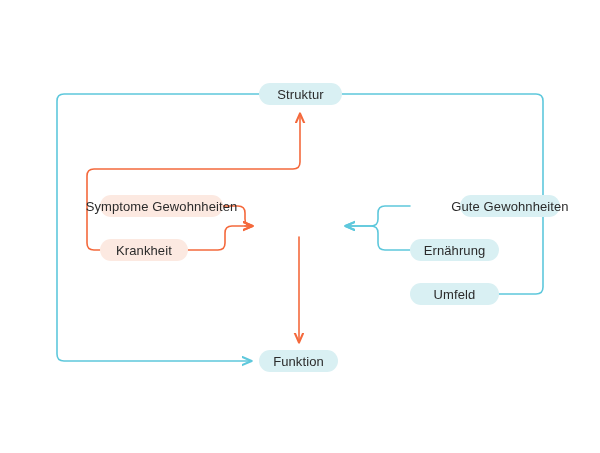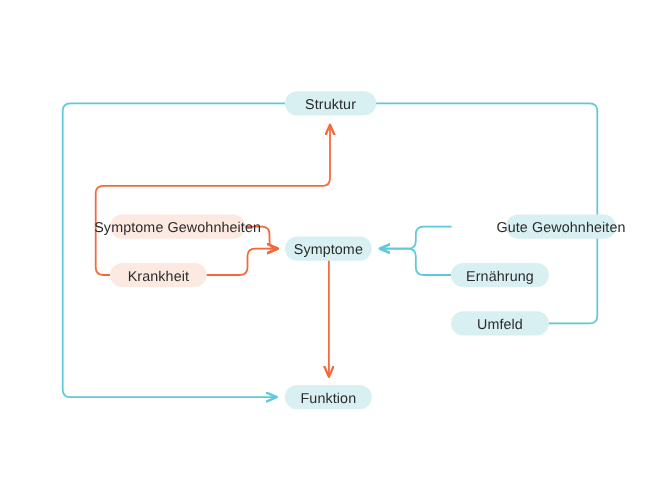--- a/index.html
+++ b/index.html
@@ -83,23 +83,20 @@
   </div>
 
   <div class="node peach" style="left:100px; top:195px; width:123px; height:22px;">
     <span>Symptome Gewohnheiten</span>
   </div>
 
   <div class="node peach" style="left:100px; top:239px; width:88px; height:22px;">
     <span>Krankheit</span>
   </div>
 
-  <div class="node teal" style="left:259px; top:215px; width:79px; height:22px;">
-    <span>Symptome</span>
-  </div>
 
   <div class="node teal" style="left:430px; top:195px; width:100px; height:22px;margin-left:30px;">
     <span>Gute Gewohnheiten</span>
   </div>
 
   <div class="node teal" style="left:410px; top:239px; width:89px; height:22px;text-align:right;">
     <span>Ernährung</span>
   </div>
 
   <div class="node teal" style="left:410px; top:283px; width:89px; height:22px;align-items:center;">

